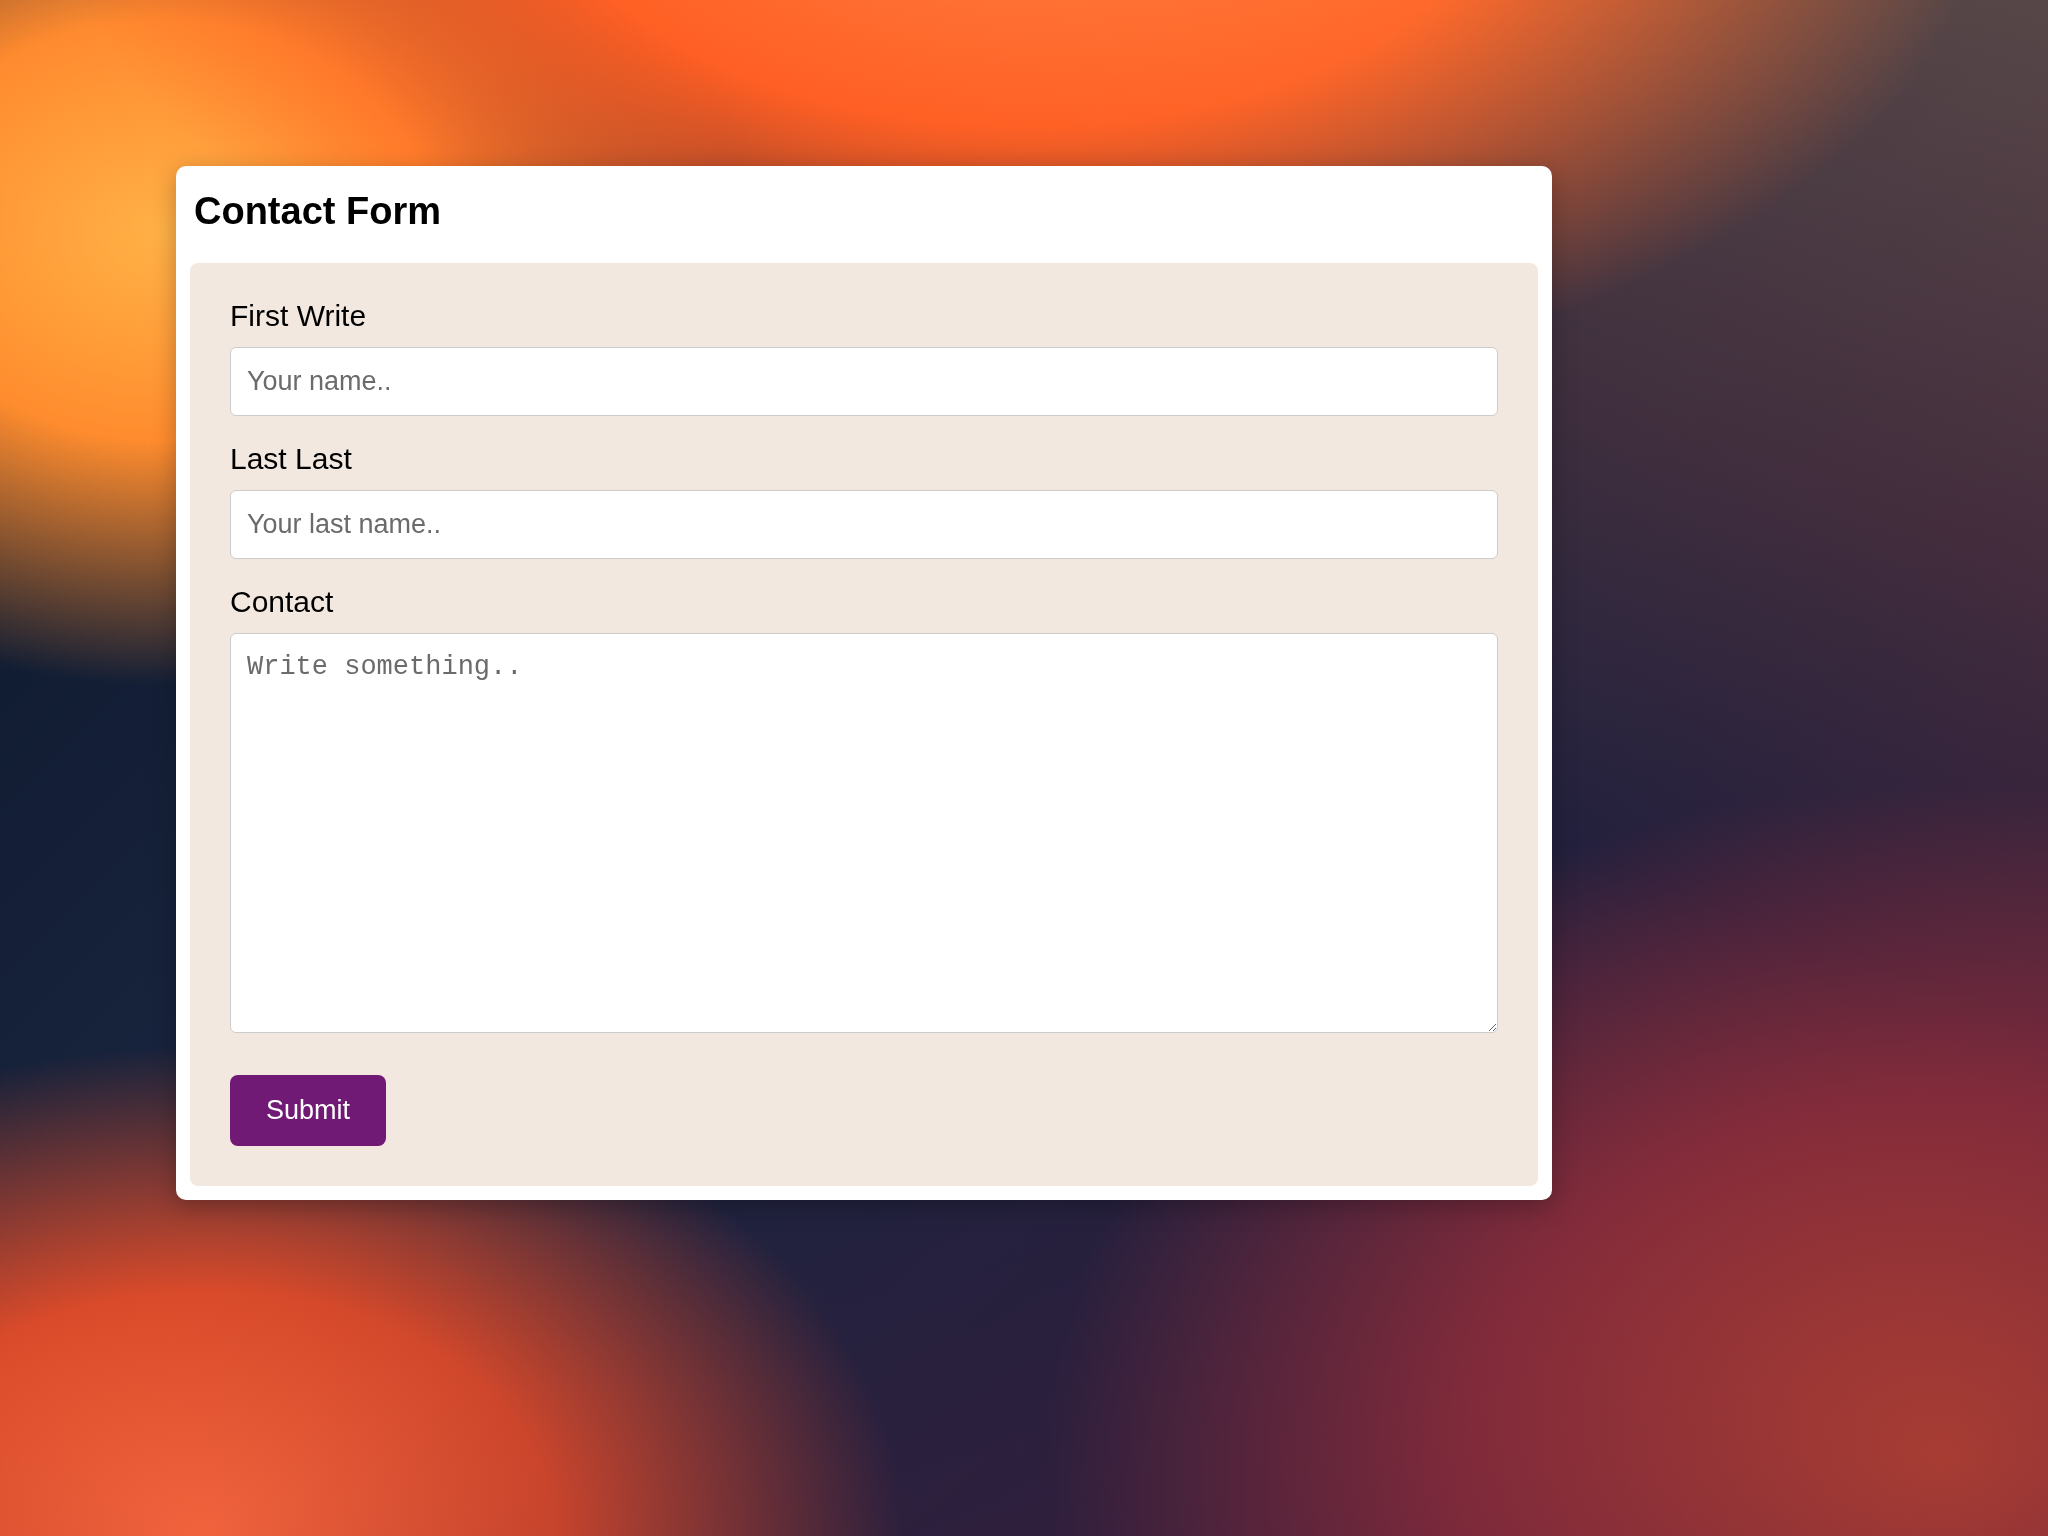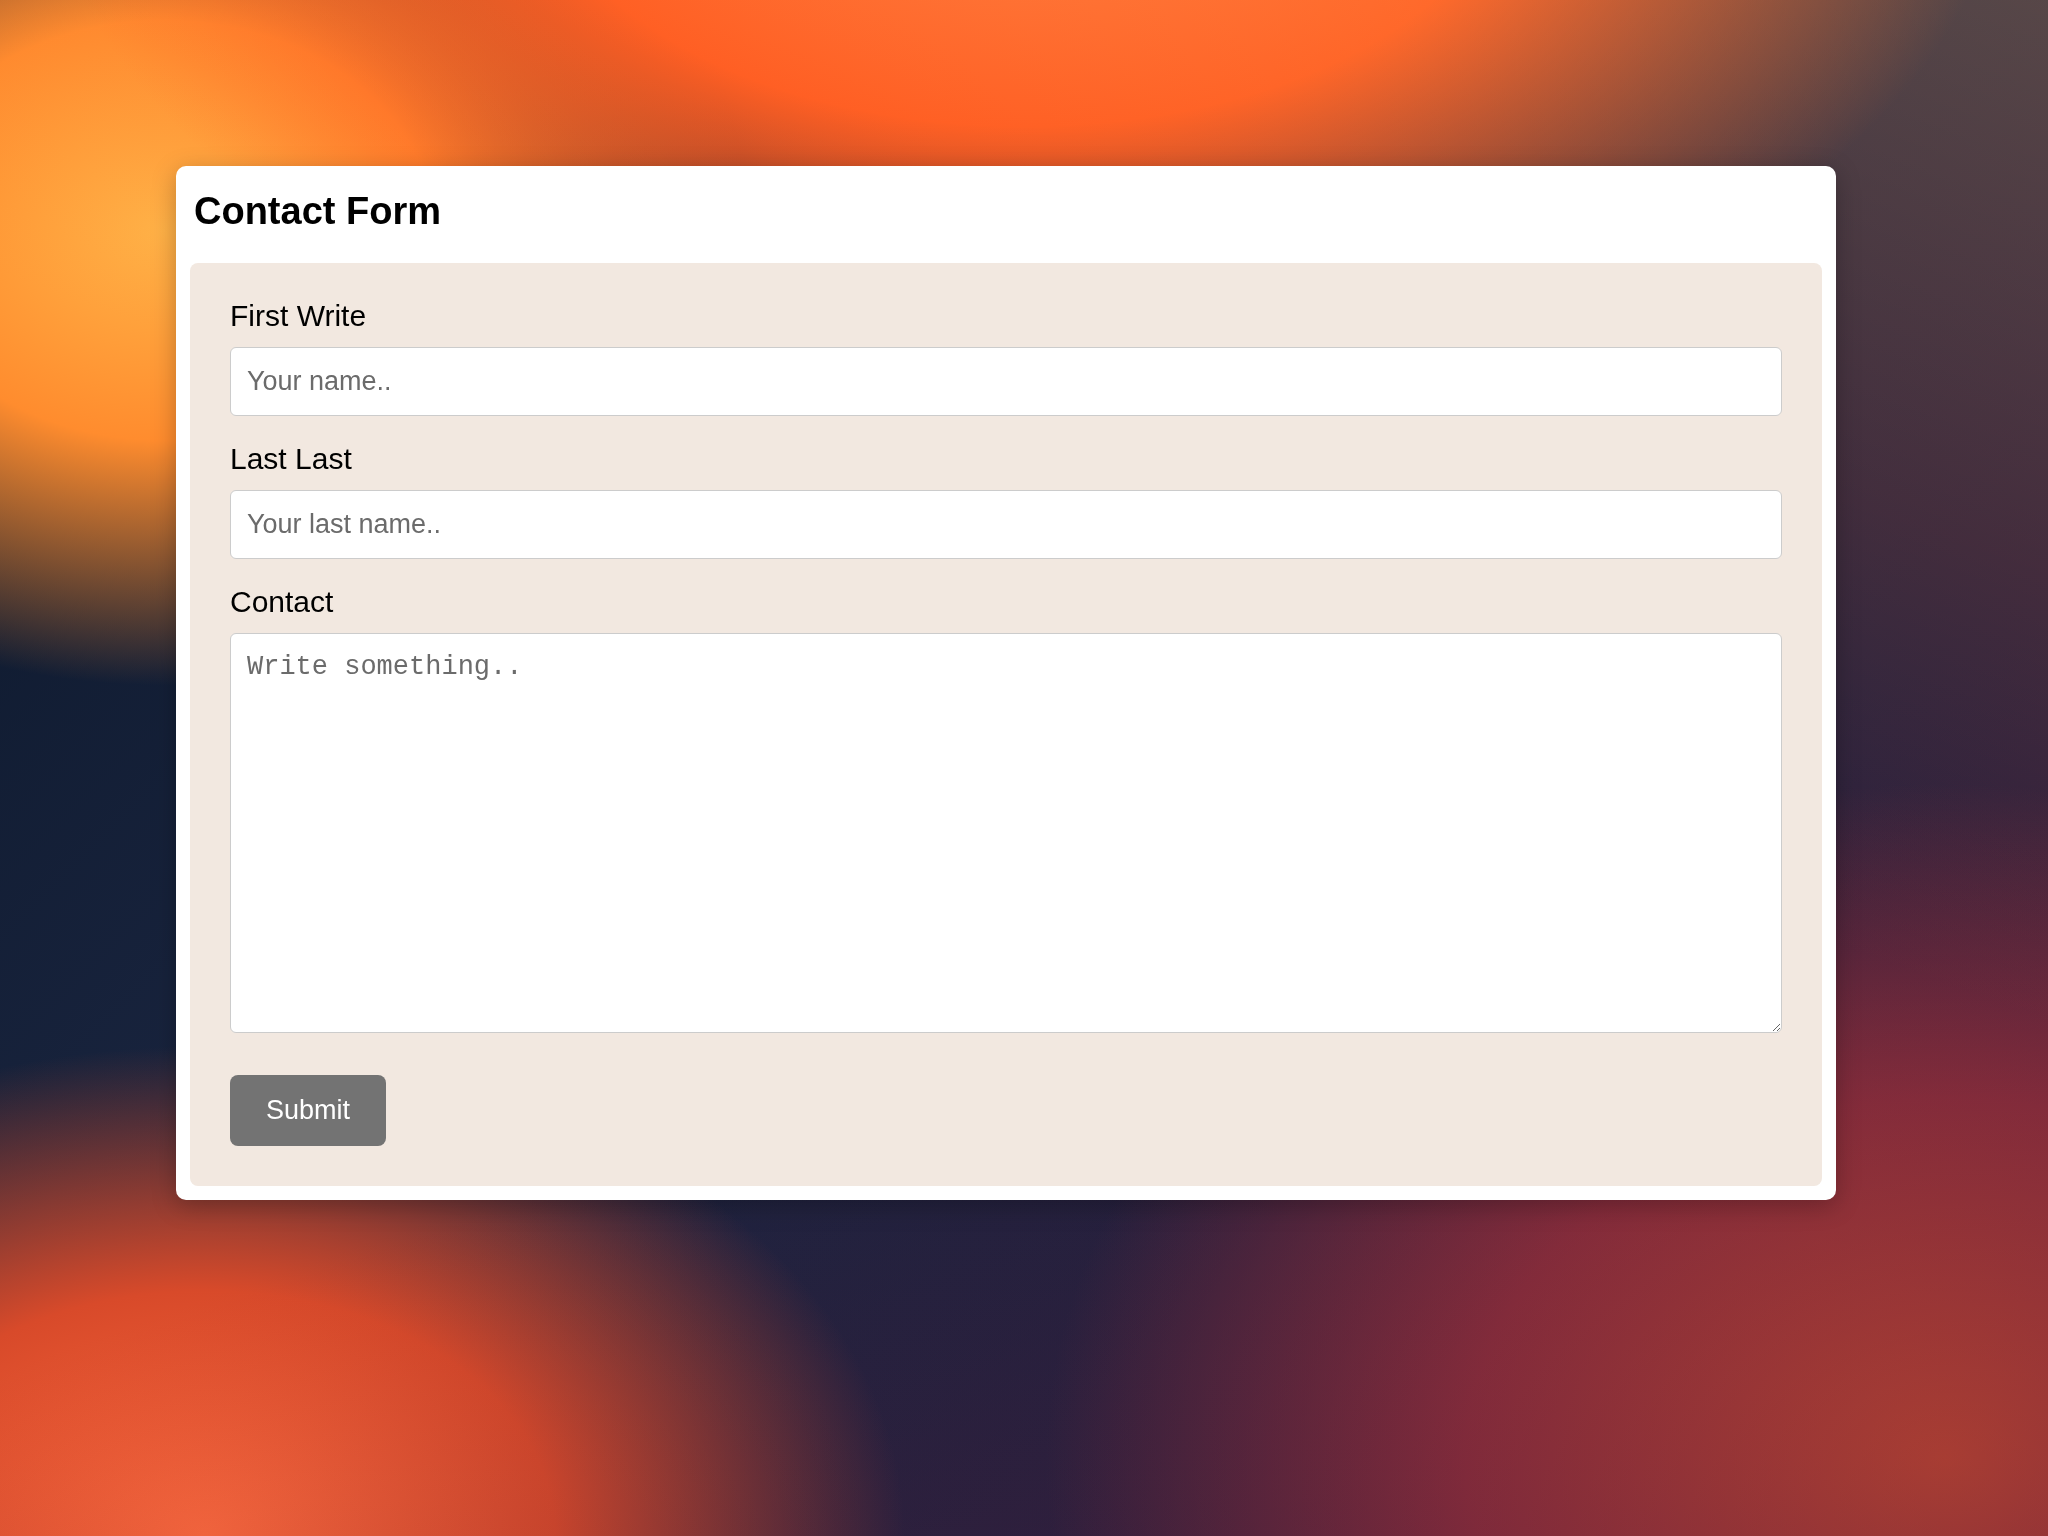--- a/index.html
+++ b/index.html
@@ -34,21 +34,21 @@
     inset: 0;
     background:
       linear-gradient(200deg, rgba(255,180,100,0.25) 0%, rgba(255,120,60,0.15) 25%, rgba(0,0,0,0) 45%),
       linear-gradient(340deg, rgba(90,30,60,0.35) 0%, rgba(0,0,0,0) 40%);
   }
 
   .card {
     position: absolute;
     left: 176px;
     top: 166px;
-    width: 1660px;
+    width: 1376px;
     background: #fff;
     border-radius: 10px;
     box-shadow: 0 6px 24px rgba(0,0,0,0.25);
     padding: 14px;
   }
 
   .card h3 {
     font-size: 38px;
     font-weight: 700;
     color: #000;
@@ -94,21 +94,21 @@
     font-family: "Courier New", Courier, monospace;
     font-size: 27px;
   }
 
   .form-group textarea::placeholder {
     color: #6b6b6b;
     font-family: "Courier New", Courier, monospace;
   }
 
   .submit-btn {
-    background: #737373;
+    background: #701a75;
     color: #fff;
     border: none;
     border-radius: 8px;
     padding: 20px 36px;
     font-size: 27px;
     cursor: pointer;
     margin-top: 12px;
   }
 </style>
 </head>

